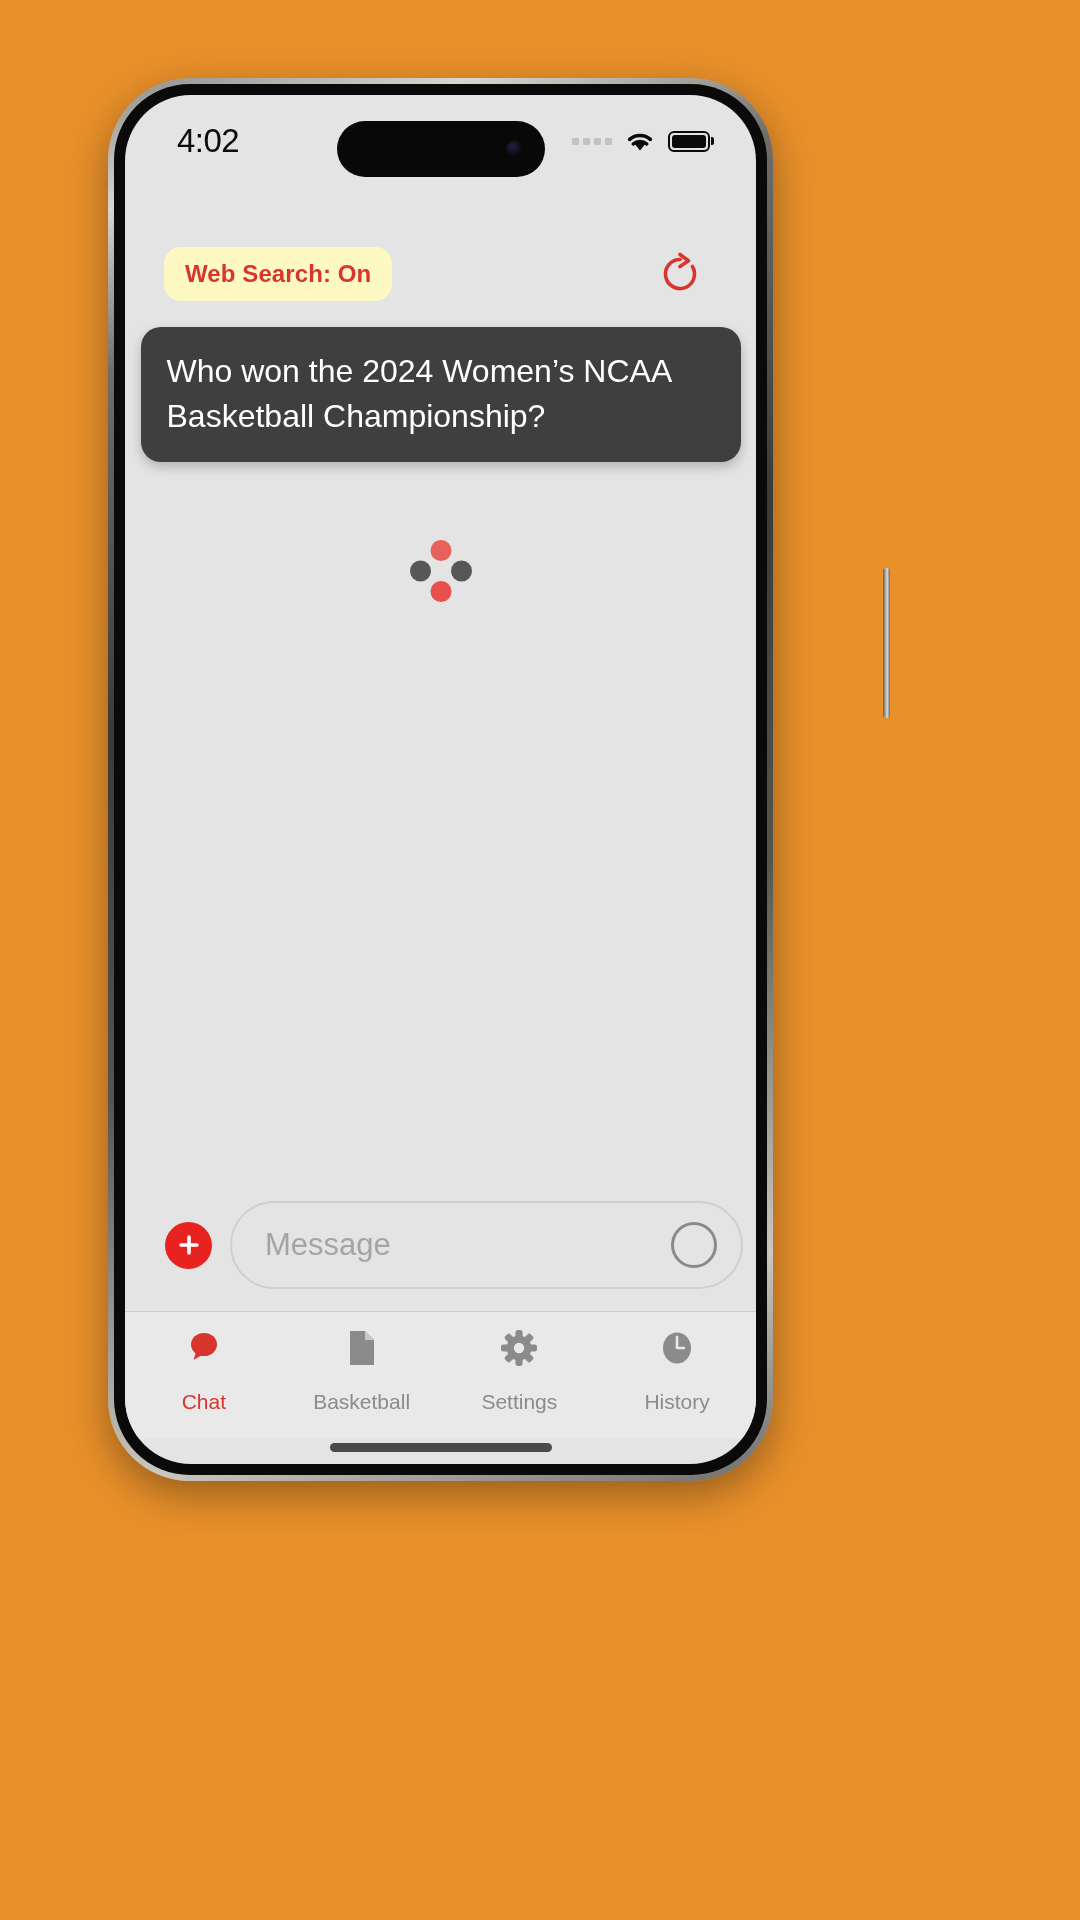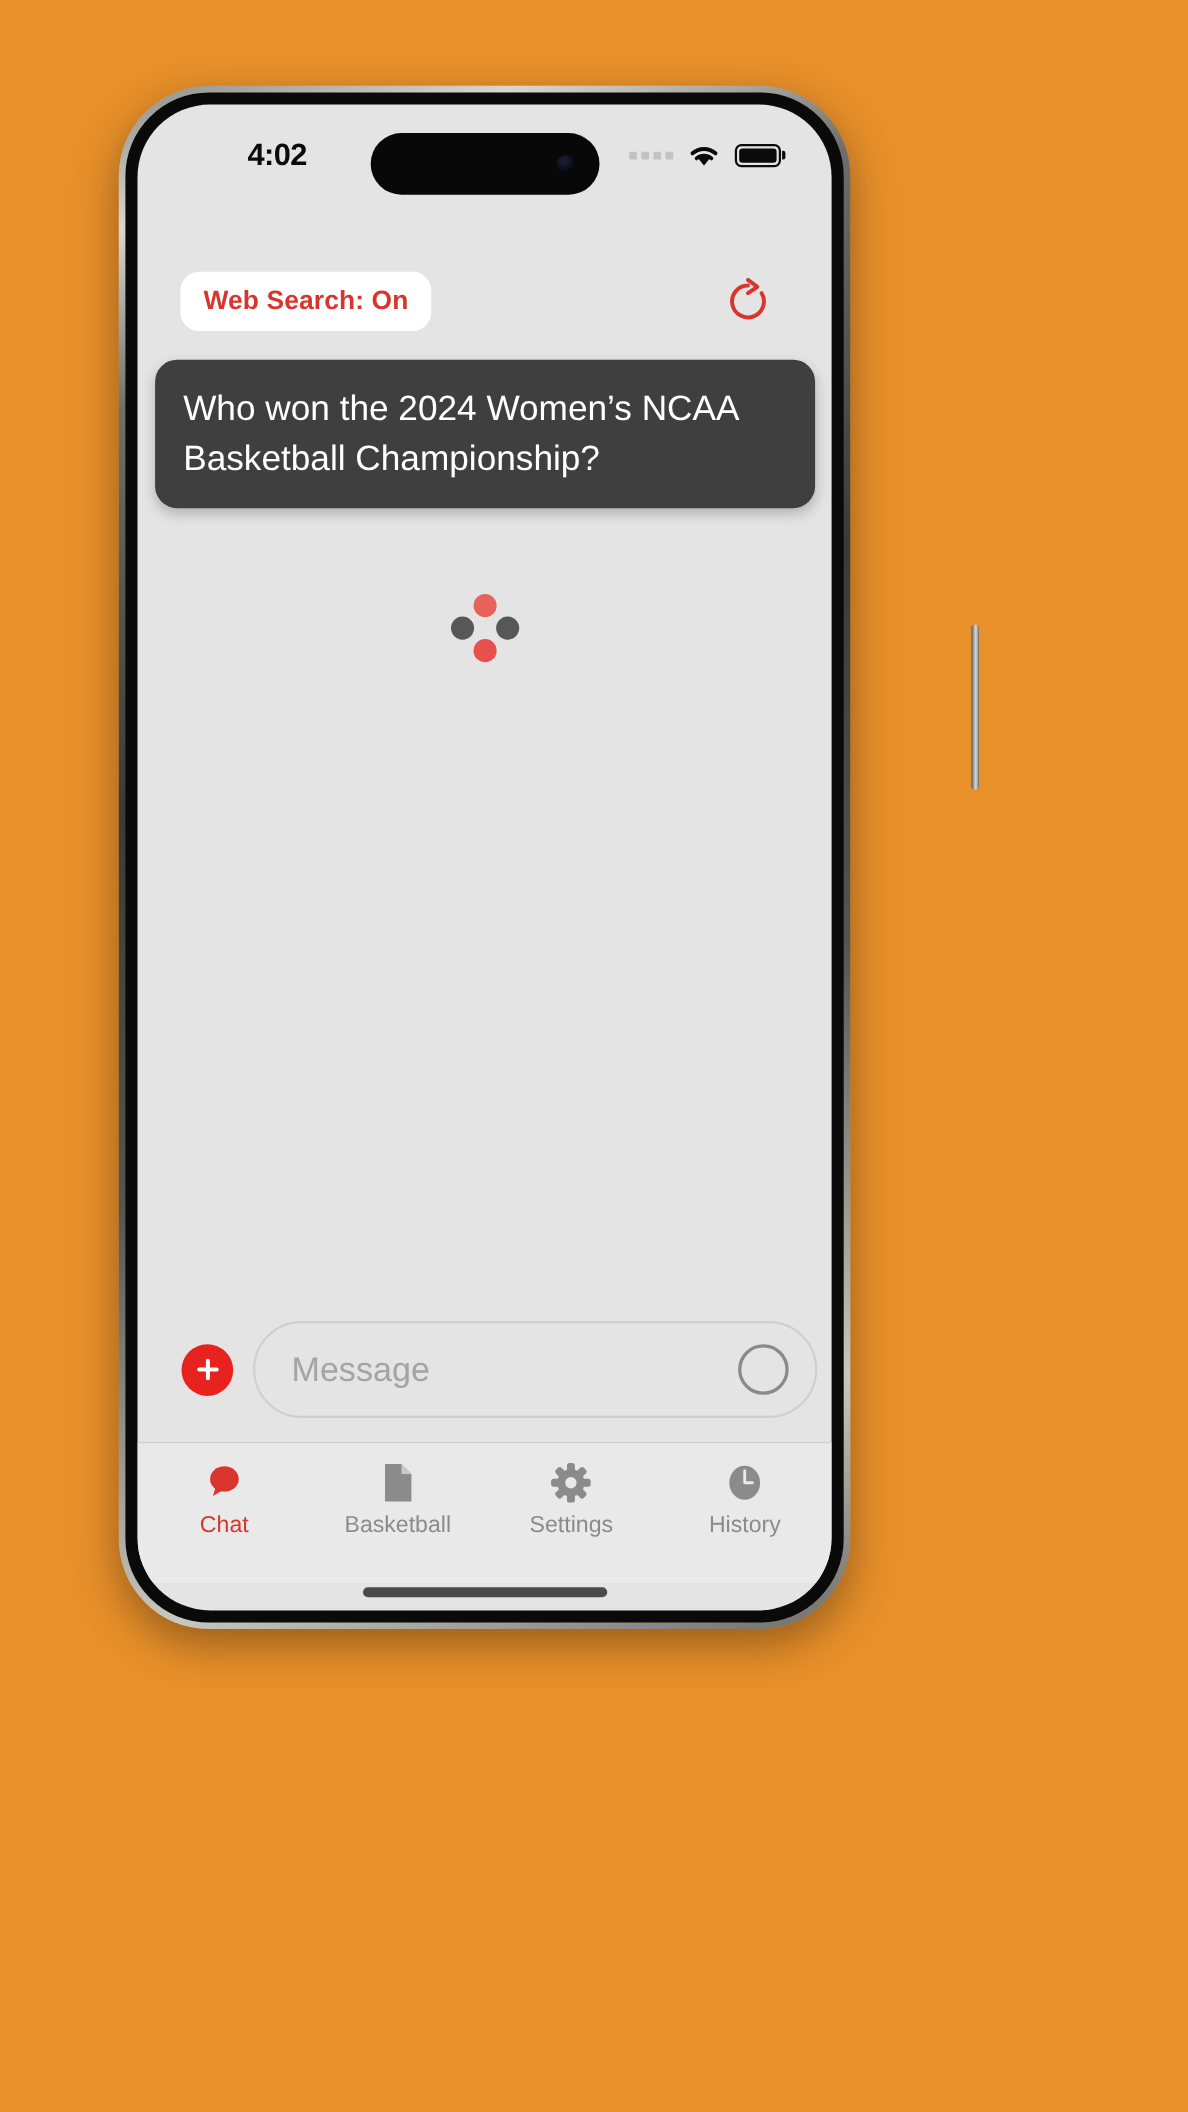--- a/index.html
+++ b/index.html
@@ -52,24 +52,23 @@
 
   
   .statusbar {
     height:86px;
     flex:0 0 auto;
     display:flex; align-items:center;
     padding:0 46px 0 52px;
     position:relative;
   }
   .clock {
-    font-size:28px; font-weight:700; color:#0b0b0b;
+    font-size:33px; font-weight:400; color:#0b0b0b;
     letter-spacing:-0.5px;
     margin-top:6px;
-    margin-left:48px;
   }
   .dynamic-island {
     position:absolute;
     left:50%; transform:translateX(-50%);
     top:26px;
     width:208px; height:56px;
     border-radius:30px;
     background:#080808;
   }
   .di-cam {
@@ -108,21 +107,21 @@
   }
 
   
   .toprow {
     flex:0 0 auto;
     display:flex; align-items:center;
     justify-content:space-between;
     padding:66px 52px 0 39px;
   }
   .pill {
-    background:#ffffff;
+    background:#fef9c3;
     color:#d9352f;
     font-size:24px; font-weight:700;
     padding:13px 21px;
     border-radius:17px;
     letter-spacing:.1px;
   }
   .refresh-btn {
     width:48px; height:48px;
     display:flex; align-items:center; justify-content:center;
   }
@@ -199,21 +198,21 @@
     flex:0 0 auto;
     height:128px;
     border-top:1px solid #cbcbcb;
     background:#e9e9e9;
     display:flex; align-items:flex-start;
     padding-top:15px;
   }
   .tab {
     flex:1 1 0;
     display:flex; flex-direction:column;
-    align-items:center; gap:6px;
+    align-items:center; gap:21px;
   }
   .tab-icon { height:42px; display:flex; align-items:center; justify-content:center; }
   .tab-label { font-size:21px; color:#8b8b8b; }
   .tab.active .tab-label { color:#d9352f; }
 
   .home-indicator {
     width:222px; height:9px;
     border-radius:6px;
     background:#4a4a4a;
     margin:4px auto 12px;

